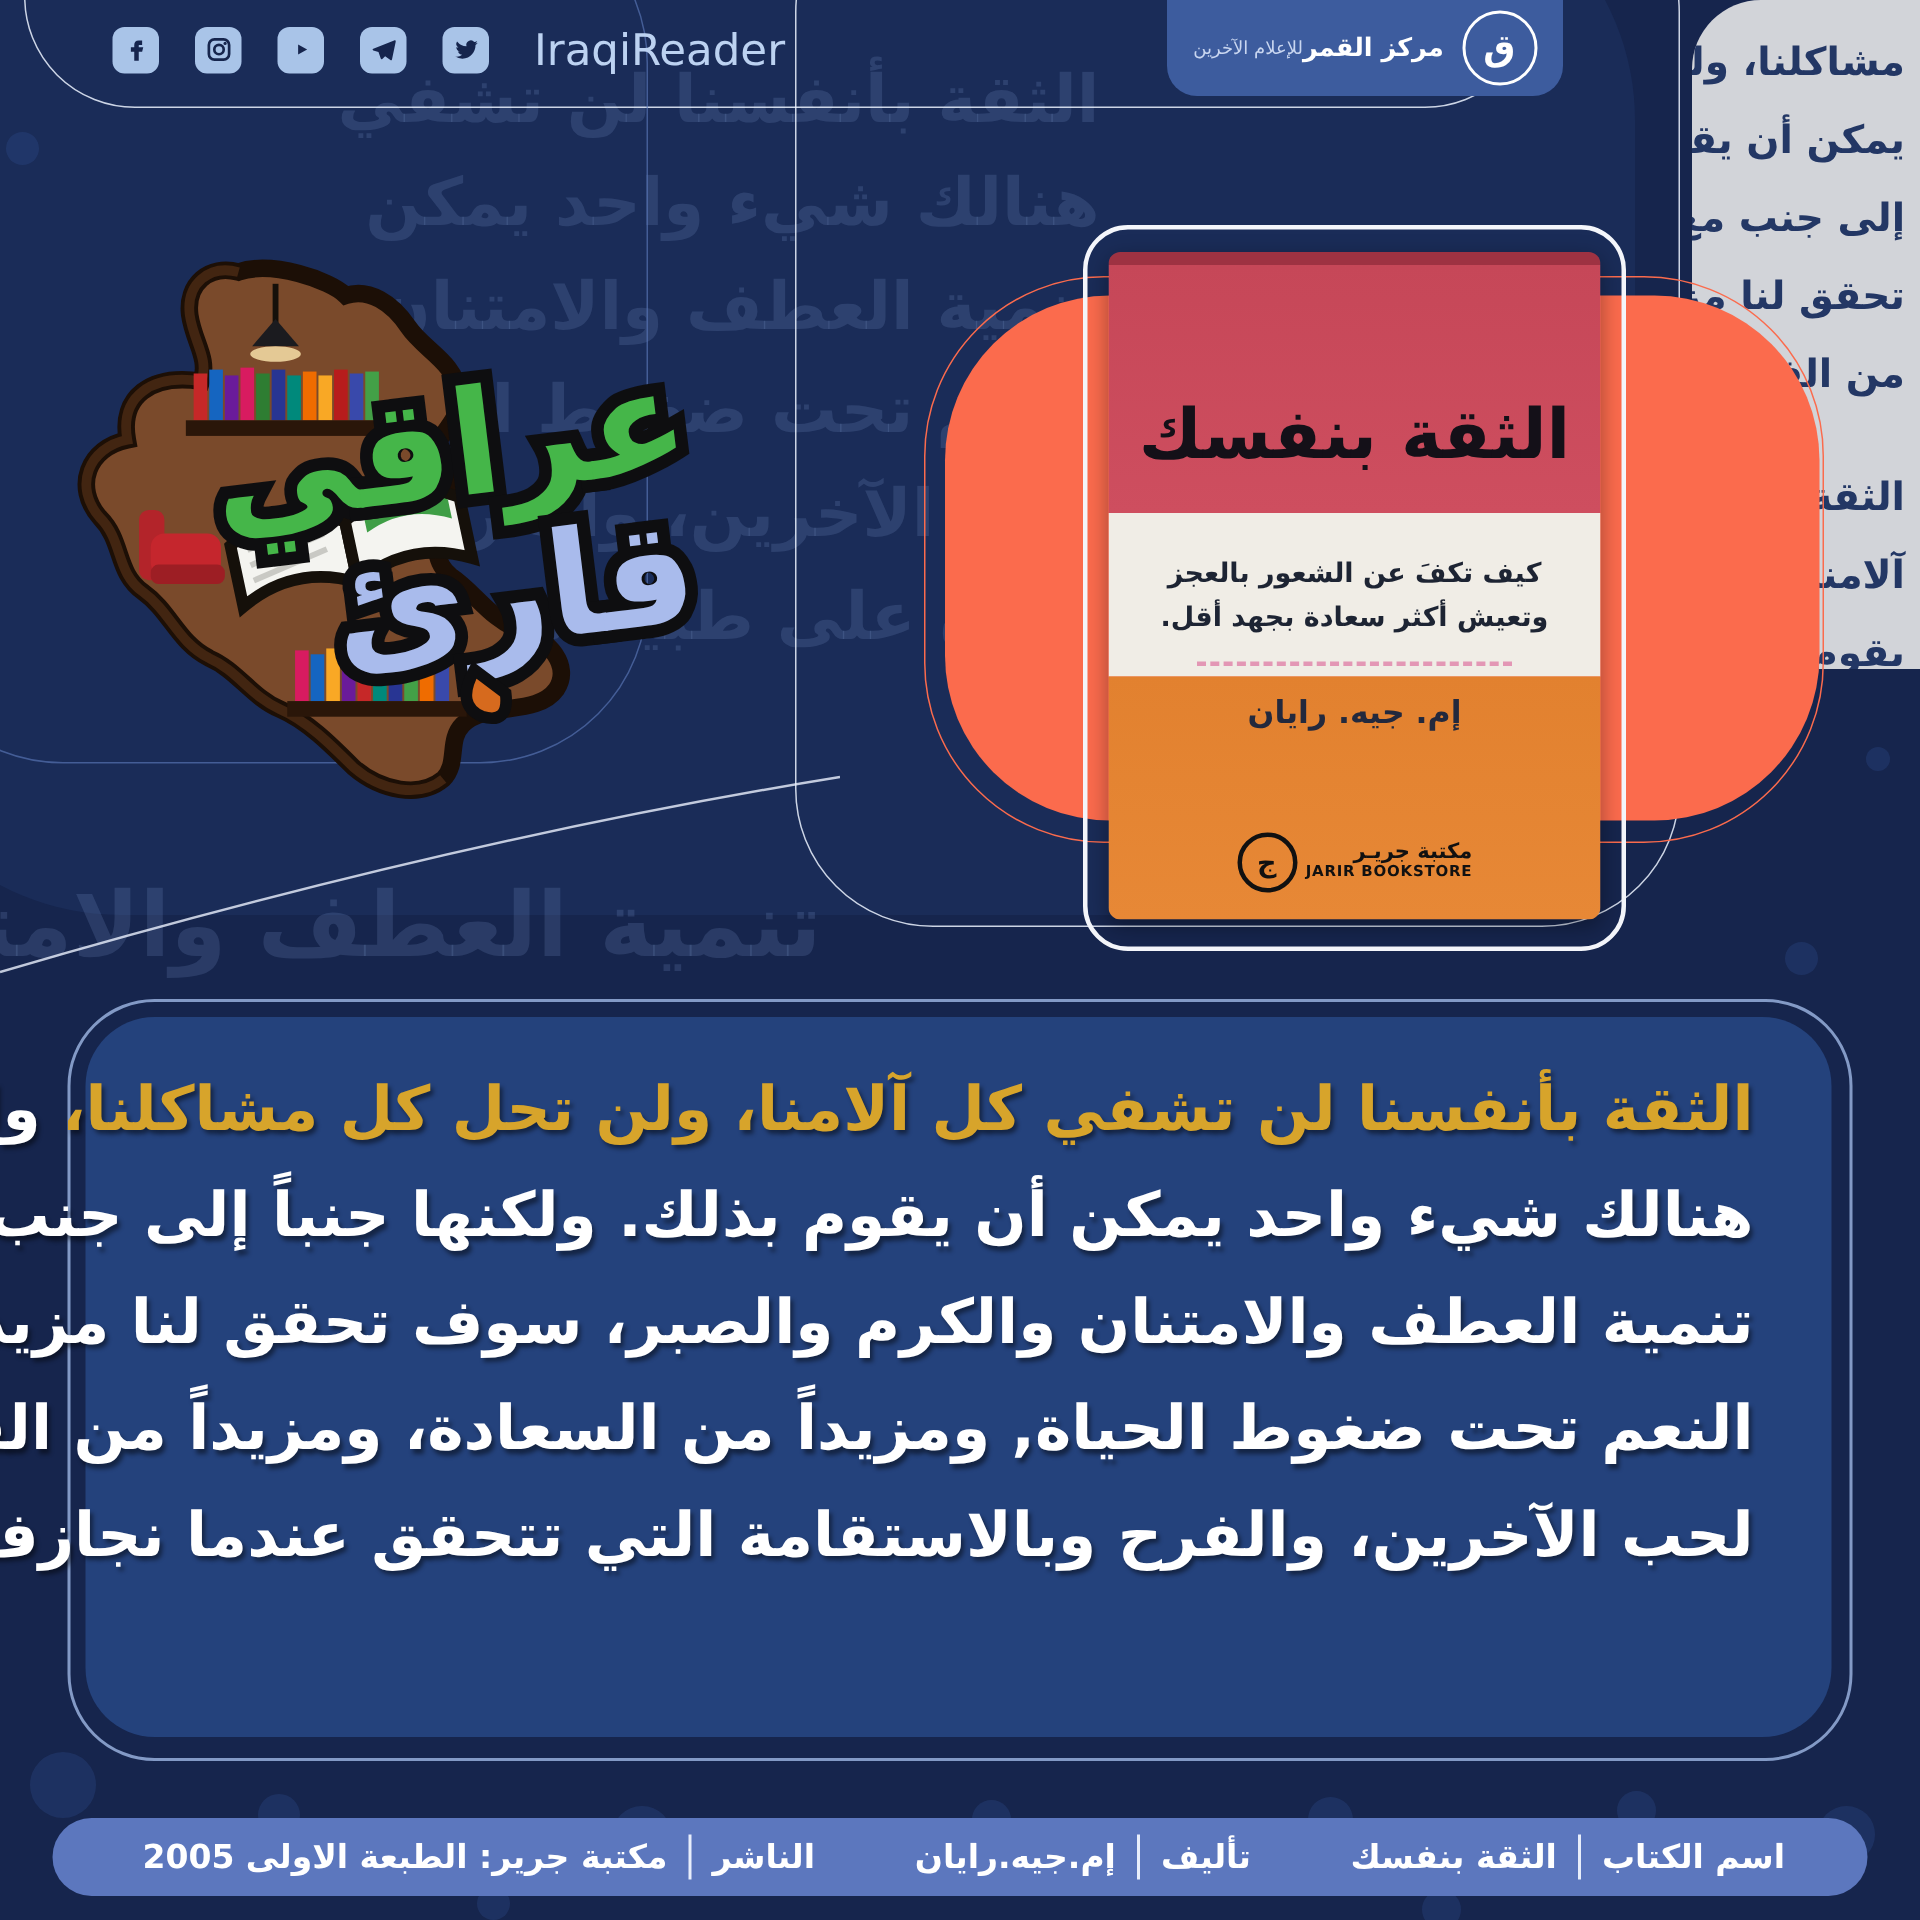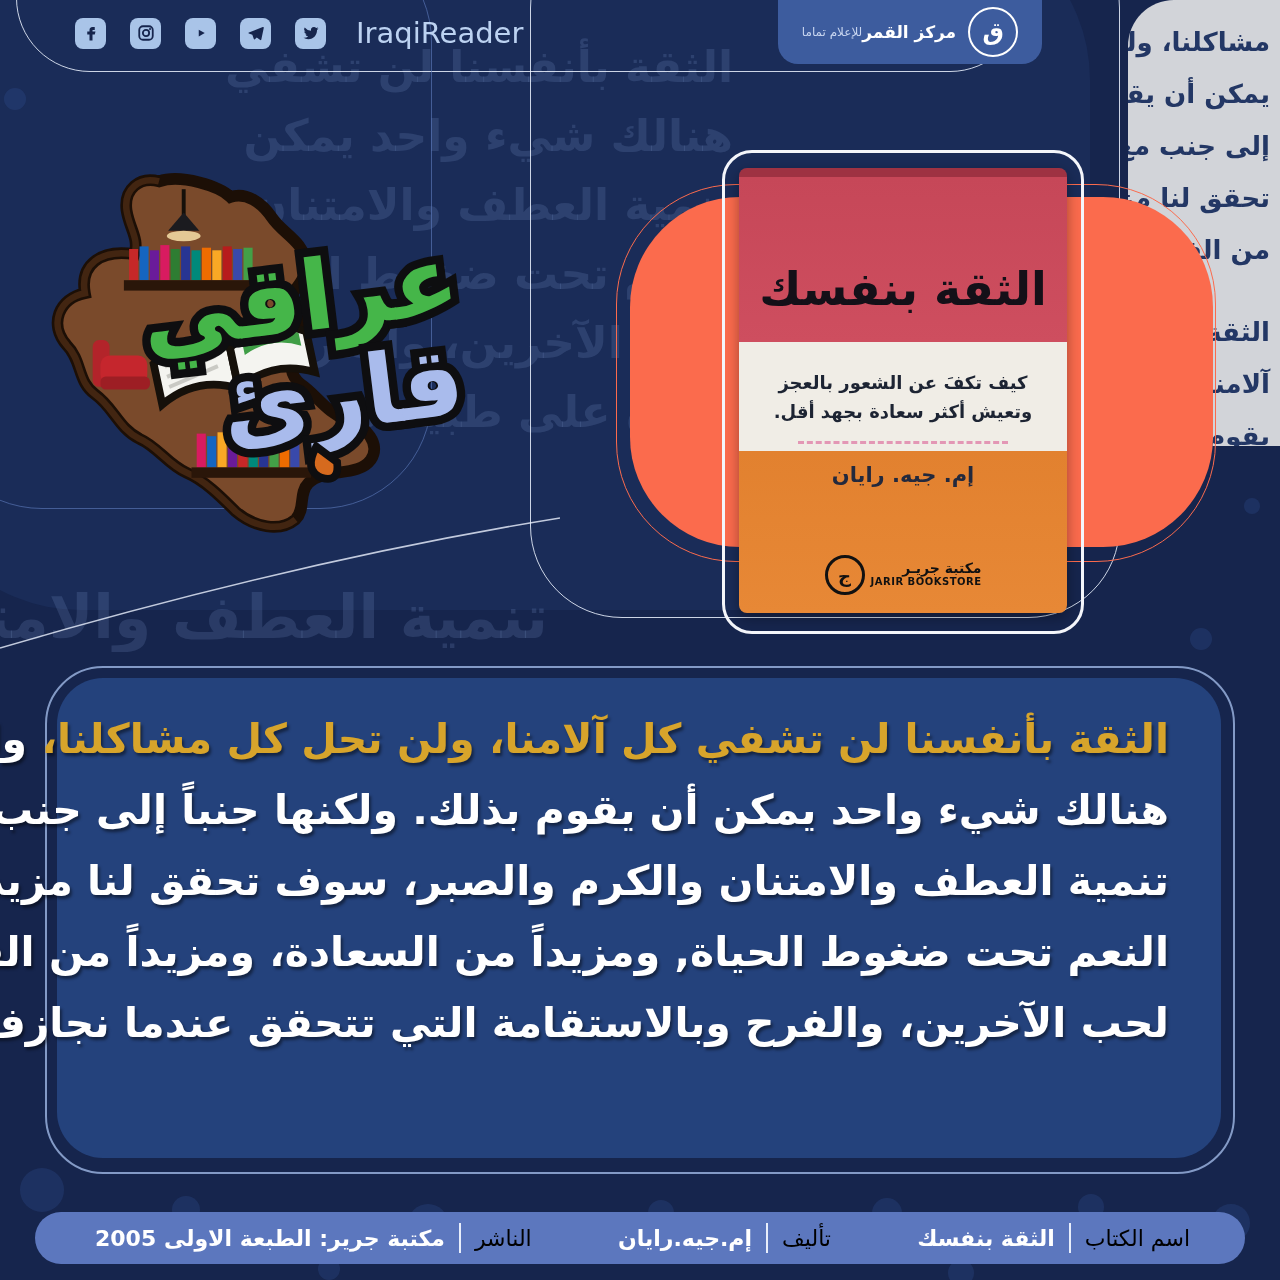--- a/index.html
+++ b/index.html
@@ -91,21 +91,21 @@
     text-align:justify;text-align-last:justify;white-space:nowrap;
     text-shadow:2px 3px 3px rgba(0,0,0,.45);}
   .qline.last{text-align-last:right;}
   .qgold{color:#d7a42b;}
 
   
   .footer{left:35px;top:1212px;width:1210px;height:52px;border-radius:27px;
     background:#5c77be;z-index:6;display:flex;direction:rtl;align-items:center;
     justify-content:space-between;padding:0 55px 0 60px;box-sizing:border-box;}
   .fitem{display:flex;align-items:center;gap:14px;direction:rtl;}
-  .flabel{color:#000000;font-weight:normal;font-size:22px;}
+  .flabel{color:#ffffff;font-weight:bold;font-size:22px;}
   .fsep{width:2px;height:30px;background:#e8eefb;}
   .fvalue{color:#ffffff;font-weight:bold;font-size:22px;}
 </style>
 </head>
 <body>
 
 <div class="abs bg-blob"></div>
 
 <div class="abs bokeh" style="left:20px;top:1168px;width:44px;height:44px;"></div>
 <div class="abs bokeh" style="left:172px;top:1196px;width:28px;height:28px;"></div>
@@ -201,21 +201,21 @@
         <path fill="#16254d" d="M22 5.9c-.7.3-1.5.6-2.3.7a4 4 0 0 0 1.8-2.2c-.8.5-1.7.8-2.6 1a4 4 0 0 0-6.9 3.7A11.5 11.5 0 0 1 3.6 4.8a4 4 0 0 0 1.2 5.4c-.6 0-1.3-.2-1.8-.5a4 4 0 0 0 3.2 4 4 4 0 0 1-1.8.1 4 4 0 0 0 3.8 2.8A8.1 8.1 0 0 1 2 18.3a11.4 11.4 0 0 0 6.3 1.9c7.5 0 11.7-6.3 11.7-11.7v-.5c.8-.6 1.5-1.3 2-2.1z"></path>
       </svg>
   </div>
   <span class="handle">IraqiReader</span>
 </div>
 
 <div class="abs badge">
   <div class="badge-logo">ق</div>
   <div class="badge-txt">
     <span class="badge-title">مركز القمر</span>
-    <span class="badge-sub">للإعلام تماما</span>
+    <span class="badge-sub">للإعلام الآخرين</span>
   </div>
 </div>
 
 <svg class="abs maplogo" viewBox="0 0 330 300">
   <path d="M85,18 C70,14 58,24 60,40 C62,54 70,62 66,74 C40,70 24,82 28,104 C8,108 0,128 14,144 C26,156 22,172 36,182 C50,192 54,208 70,216 C84,222 92,236 106,242 C120,248 132,260 144,272 C158,284 178,288 190,278 C198,270 192,258 200,250 C212,238 238,246 248,232 C256,220 244,206 230,202 C214,196 206,182 194,174 C186,168 184,156 190,146 C198,134 194,120 182,114 C188,100 200,94 198,80 C196,64 180,58 172,46 C164,34 152,26 140,30 C132,22 102,12 85,18 Z" fill="#7a4a2b" stroke="#1c0f06" stroke-width="9"></path>
   <path d="M85,18 C70,14 58,24 60,40 C62,54 70,62 66,74 C40,70 24,82 28,104 C8,108 0,128 14,144 C26,156 22,172 36,182 C50,192 54,208 70,216 C84,222 92,236 106,242 C120,248 132,260 144,272 C158,284 178,288 190,278" fill="none" stroke="#5c3419" stroke-width="5" opacity=".6"></path>
 
   <line x1="104" y1="24" x2="104" y2="44" stroke="#15100a" stroke-width="3"></line>
   <path d="M92,56 L116,56 L104,42 Z" fill="#1b1b1f"></path>
   <ellipse cx="104" cy="60" rx="13" ry="4" fill="#ffe9b0" opacity=".8"></ellipse>

